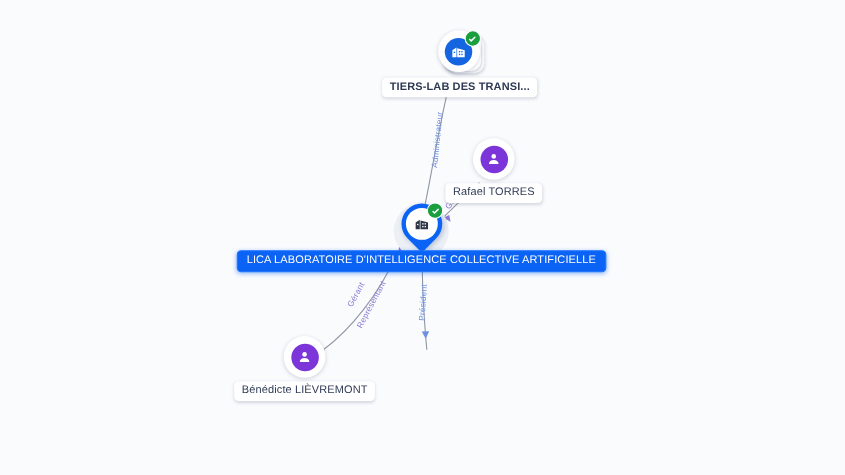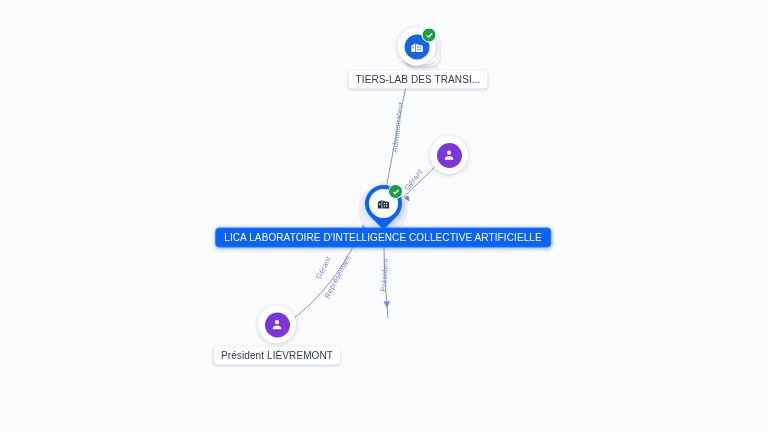--- a/index.html
+++ b/index.html
@@ -234,21 +234,21 @@
   <div class="edge-label blue" style="left:398px; top:127px; transform: translate(-50%,-50%) rotate(-84deg);">Administrateur</div>
 
   <div class="edge-label purple" style="left:414px; top:180px; transform: translate(-50%,-50%) rotate(-52deg);">Gérant</div>
 
   <div class="edge-label purple" style="left:324px; top:268px; transform: translate(-50%,-50%) rotate(-62deg);">Gérant</div>
 
   <div class="edge-label purple" style="left:338px; top:277px; transform: translate(-50%,-50%) rotate(-62deg);">Représentant</div>
 
   <div class="edge-label blue" style="left:385px; top:275px; transform: translate(-50%,-50%) rotate(-86deg);">Président</div>
 
-  <div class="node" style="left:418px; top:58px;">
+  <div class="node" style="left:418px; top:58px;font-weight:bold;">
     <div class="company-marker">
       <div class="stack s1"></div>
       <div class="stack s2"></div>
       <div class="disc">
         <div class="inner">
           <svg width="15" height="15" viewBox="0 0 24 24">
             <path d="M3 20V10l6-4v14H3z" fill="#ffffff"></path>
             <path d="M10 20V7l11 3v10H10z" fill="#ffffff"></path>
             <rect x="12.5" y="11" width="2" height="2" fill="#1565e0"></rect>
             <rect x="16" y="11" width="2" height="2" fill="#1565e0"></rect>
@@ -269,20 +269,21 @@
 
   <div class="node" style="left:449px; top:155px;">
     <div class="person-marker">
       <div class="inner">
         <svg width="14" height="14" viewBox="0 0 24 24">
           <circle cx="12" cy="8" r="3.6" fill="#ffffff"></circle>
           <path d="M4.5 20c0-4.2 3.4-6.4 7.5-6.4s7.5 2.2 7.5 6.4z" fill="#ffffff"></path>
         </svg>
       </div>
     </div>
+    <div class="node-label">Rafael TORRES</div>
   </div>
 
   <div class="node" style="left:383px; top:212px;">
     <div class="pin-wrap">
       <div class="pin-halo"></div>
       <div class="pin-shape"></div>
       <div class="pin-disc">
         <svg width="15" height="15" viewBox="0 0 24 24">
           <path d="M3 20V10l6-4v14H3z" fill="#2b3445"></path>
           <path d="M10 20V7l11 3v10H10z" fill="#2b3445"></path>
@@ -307,17 +308,17 @@
 
   <div class="node" style="left:277px; top:335px;">
     <div class="person-marker">
       <div class="inner">
         <svg width="14" height="14" viewBox="0 0 24 24">
           <circle cx="12" cy="8" r="3.6" fill="#ffffff"></circle>
           <path d="M4.5 20c0-4.2 3.4-6.4 7.5-6.4s7.5 2.2 7.5 6.4z" fill="#ffffff"></path>
         </svg>
       </div>
     </div>
-    <div class="node-label">Président LIÈVREMONT</div>
+    <div class="node-label">Bénédicte LIÈVREMONT</div>
   </div>
 
 
 </div>
 
 </body></html>

